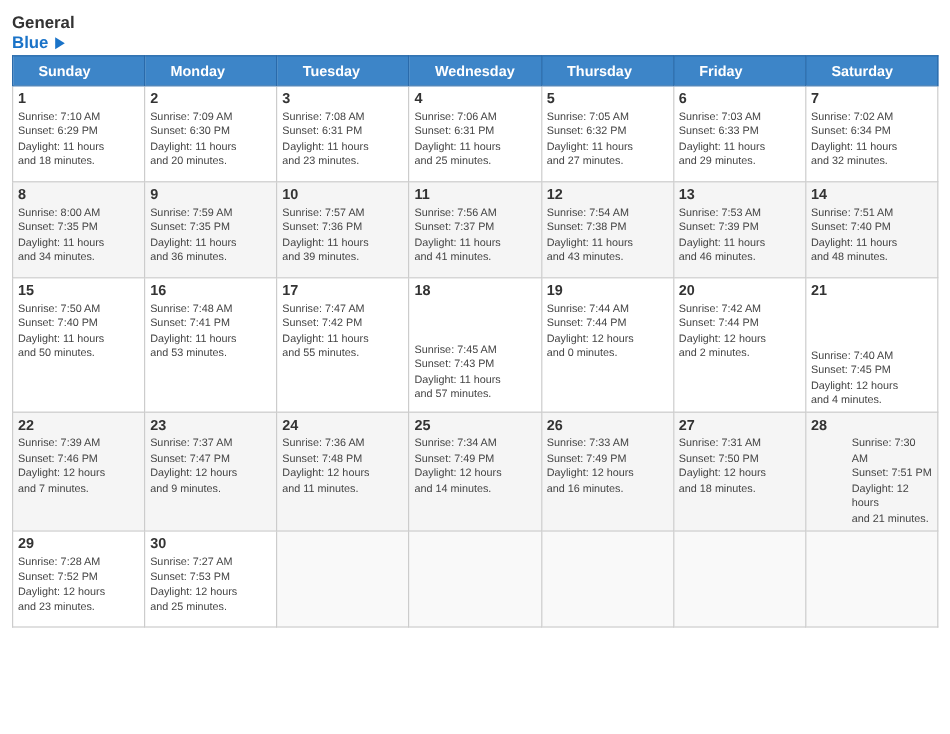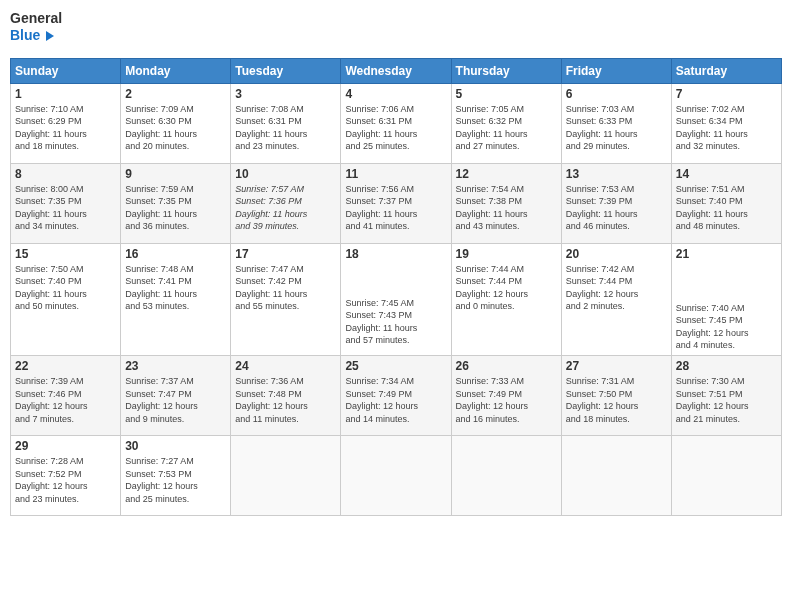--- a/index.html
+++ b/index.html
@@ -8,21 +8,21 @@
       background: #fff;
       width: 792px;
       height: 612px;
       overflow: hidden;
       padding: 10px;
     }
     .header-area {
       display: flex;
       justify-content: space-between;
       align-items: flex-start;
-      margin-bottom: 14px;
+      margin-bottom: 2px;
     }
     .logo {
       display: flex;
       align-items: center;
       gap: 4px;
     }
     .title-area {
       text-align: right;
     }
     .month-title {
@@ -35,21 +35,21 @@
       color: #555;
     }
     .calendar {
       width: 100%;
       border-collapse: collapse;
       font-size: 10px;
     }
     .calendar thead th {
       background: #3d85c8;
       color: white;
-      padding: 5px 4px;
+      padding: 5px 21px;
       text-align: left;
       font-size: 12px;
       font-weight: bold;
       border: 1px solid #2a6aaa;
     }
     .calendar tbody td {
       border: 1px solid #ccc;
       vertical-align: top;
       padding: 3px 4px;
       width: 110px;
@@ -166,21 +166,21 @@
         </td>
         <td>
           <span class="day-number">9</span>
           <div class="day-info" style="white-space: pre-line;">Sunrise: 7:59 AM
 Sunset: 7:35 PM
 Daylight: 11 hours
 and 36 minutes.</div>
         </td>
         <td>
           <span class="day-number">10</span>
-          <div class="day-info" style="white-space: pre-line; font-style: italic;">Sunrise: 7:57 AM
+          <div class="day-info" style="white-space: pre-line;">Sunrise: 7:57 AM
 Sunset: 7:36 PM
 Daylight: 11 hours
 and 39 minutes.</div>
         </td>
         <td>
           <span class="day-number">11</span>
           <div class="day-info" style="white-space: pre-line;">Sunrise: 7:56 AM
 Sunset: 7:37 PM
 Daylight: 11 hours
 and 41 minutes.</div>
@@ -296,21 +296,21 @@
         </td>
         <td>
           <span class="day-number">27</span>
           <div class="day-info" style="white-space: pre-line;">Sunrise: 7:31 AM
 Sunset: 7:50 PM
 Daylight: 12 hours
 and 18 minutes.</div>
         </td>
         <td>
           <span class="day-number">28</span>
-          <div class="day-info" style="white-space: pre-line;">Sunrise: 7:30 AM
+          <div class="day-info" style="white-space: pre-line; margin-left: 34px;">Sunrise: 7:30 AM
 Sunset: 7:51 PM
 Daylight: 12 hours
 and 21 minutes.</div>
         </td>
       </tr>
       <tr>
         <td>
           <span class="day-number">29</span>
           <div class="day-info" style="white-space: pre-line;">Sunrise: 7:28 AM
 Sunset: 7:52 PM

